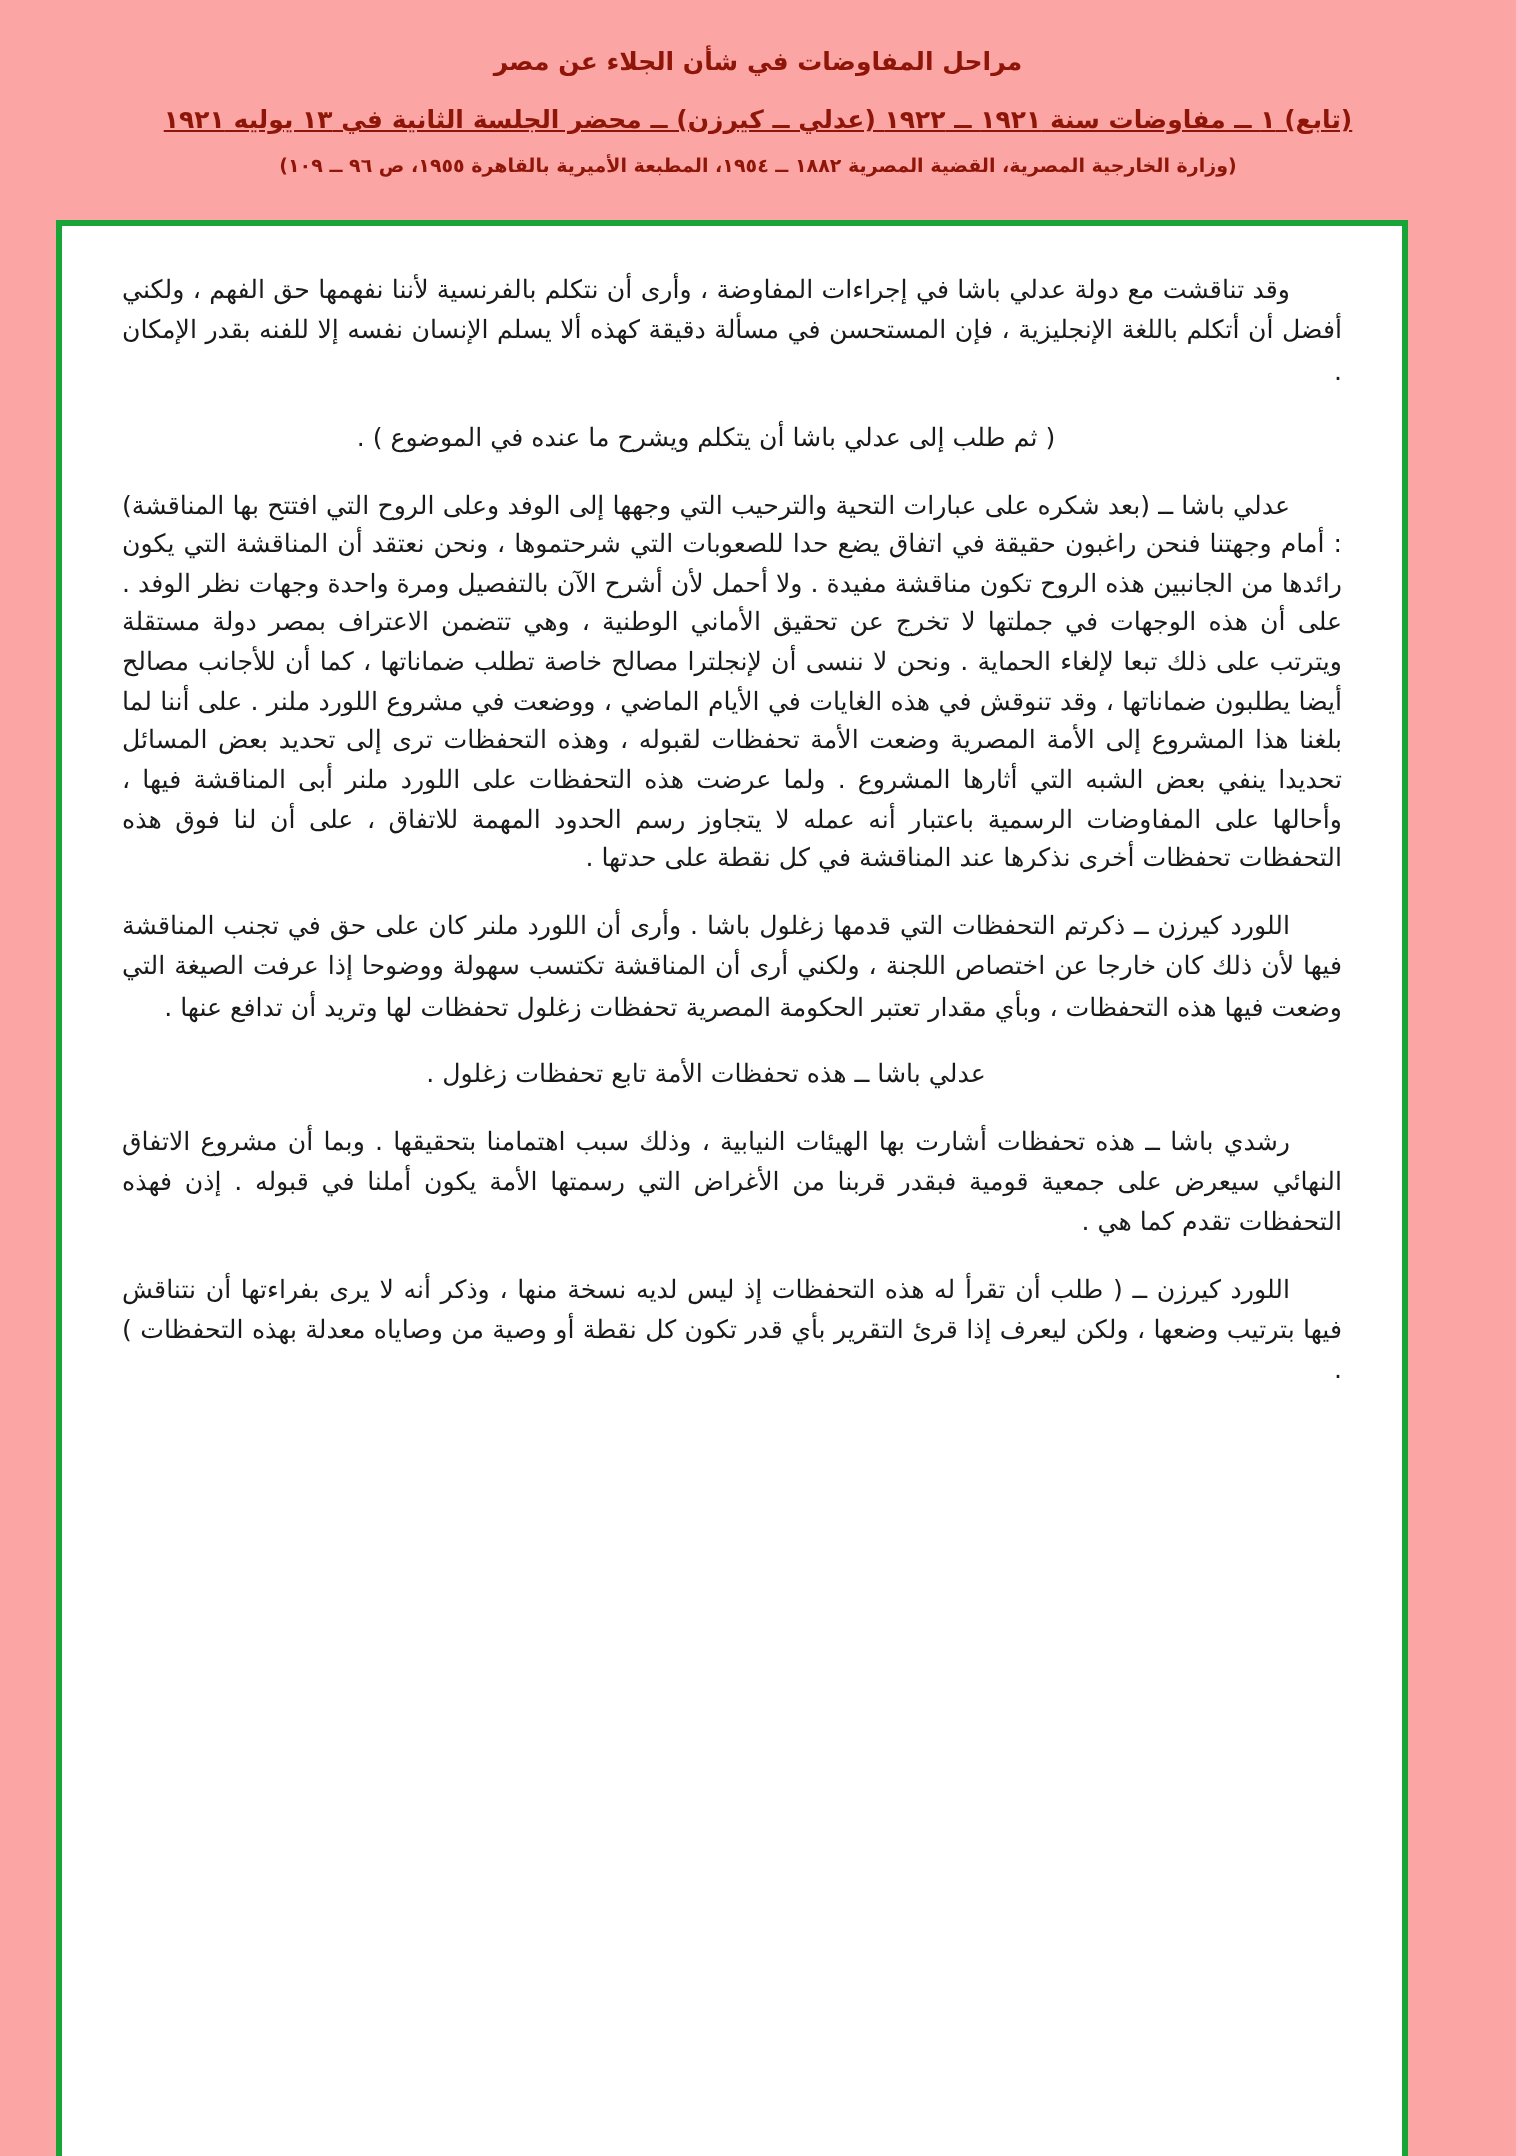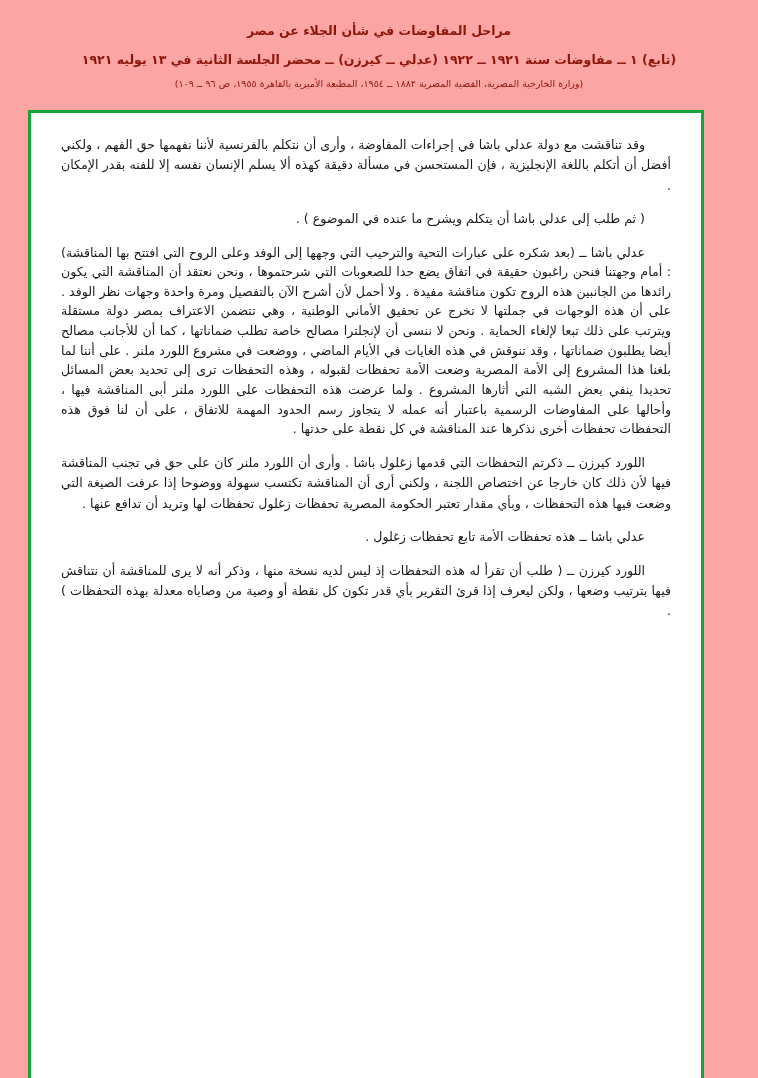--- a/index.html
+++ b/index.html
@@ -25,25 +25,26 @@
     color: #8d1608;
     letter-spacing: 0px;
     line-height: 1.5;
   }
   .hdr-sub {
     margin-top: 10px;
     font-size: 12.5px;
     font-weight: bold;
     color: #8d1608;
     line-height: 1.5;
+    text-decoration: underline;
   }
   .hdr-cite {
     margin-top: 7px;
     font-size: 9.5px;
-    font-weight: normal;
+    font-weight: bold;
     color: #8d1608;
     line-height: 1.4;
   }
   .frame {
     position: absolute;
     left: 28px;
     top: 110px;
     width: 676px;
     height: 1068px;
     border: 3px solid #18a437;
@@ -69,21 +70,21 @@
   
   .para.dense {
     line-height: 1.56;
     margin-bottom: 14px;
   }
   .sp-line {
     margin: 0 0 13px 0;
     font-size: 12.6px;
     color: #1a1a1a;
     line-height: 1.62;
-    text-align: right;
+    text-align: center;
     text-indent: 26px;
   }
 </style>
 </head>
 <body>
 
 <div class="page">
 
   <div class="header">
     <div class="hdr-title">مراحل المفاوضات في شأن الجلاء عن مصر</div>
@@ -91,17 +92,18 @@
     <div class="hdr-cite">(وزارة الخارجية المصرية، القضية المصرية ١٨٨٢ ــ ١٩٥٤، المطبعة الأميرية بالقاهرة ١٩٥٥، ص ٩٦ ــ ١٠٩)</div>
   </div>
 
   <div class="frame">
     <div class="content">
       <p class="para indent">وقد تناقشت مع دولة عدلي باشا في إجراءات المفاوضة ، وأرى أن نتكلم بالفرنسية لأننا نفهمها حق الفهم ، ولكني أفضل أن أتكلم باللغة الإنجليزية ، فإن المستحسن في مسألة دقيقة كهذه ألا يسلم الإنسان نفسه إلا للفنه بقدر الإمكان .</p>
       <p class="sp-line">( ثم طلب إلى عدلي باشا أن يتكلم ويشرح ما عنده في الموضوع ) .</p>
       <p class="para dense indent">عدلي باشا ــ (بعد شكره على عبارات التحية والترحيب التي وجهها إلى الوفد وعلى الروح التي افتتح بها المناقشة) : أمام وجهتنا فنحن راغبون حقيقة في اتفاق يضع حدا للصعوبات التي شرحتموها ، ونحن نعتقد أن المناقشة التي يكون رائدها من الجانبين هذه الروح تكون مناقشة مفيدة . ولا أحمل لأن أشرح الآن بالتفصيل ومرة واحدة وجهات نظر الوفد . على أن هذه الوجهات في جملتها لا تخرج عن تحقيق الأماني الوطنية ، وهي تتضمن الاعتراف بمصر دولة مستقلة ويترتب على ذلك تبعا لإلغاء الحماية . ونحن لا ننسى أن لإنجلترا مصالح خاصة تطلب ضماناتها ، كما أن للأجانب مصالح أيضا يطلبون ضماناتها ، وقد تنوقش في هذه الغايات في الأيام الماضي ، ووضعت في مشروع اللورد ملنر . على أننا لما بلغنا هذا المشروع إلى الأمة المصرية وضعت الأمة تحفظات لقبوله ، وهذه التحفظات ترى إلى تحديد بعض المسائل تحديدا ينفي بعض الشبه التي أثارها المشروع . ولما عرضت هذه التحفظات على اللورد ملنر أبى المناقشة فيها ، وأحالها على المفاوضات الرسمية باعتبار أنه عمله لا يتجاوز رسم الحدود المهمة للاتفاق ، على أن لنا فوق هذه التحفظات تحفظات أخرى نذكرها عند المناقشة في كل نقطة على حدتها .</p>
       <p class="para indent">اللورد كيرزن ــ ذكرتم التحفظات التي قدمها زغلول باشا . وأرى أن اللورد ملنر كان على حق في تجنب المناقشة فيها لأن ذلك كان خارجا عن اختصاص اللجنة ، ولكني أرى أن المناقشة تكتسب سهولة ووضوحا إذا عرفت الصيغة التي وضعت فيها هذه التحفظات ، وبأي مقدار تعتبر الحكومة المصرية تحفظات زغلول تحفظات لها وتريد أن تدافع عنها .</p>
       <p class="sp-line">عدلي باشا ــ هذه تحفظات الأمة تابع تحفظات زغلول .</p>
-      <p class="para indent">اللورد كيرزن ــ ( طلب أن تقرأ له هذه التحفظات إذ ليس لديه نسخة منها ، وذكر أنه لا يرى للمناقشة أن نتناقش فيها بترتيب وضعها ، ولكن ليعرف إذا قرئ التقرير بأي قدر تكون كل نقطة أو وصية من وصاياه معدلة بهذه التحفظات ) .</p>
+      <p class="para indent">رشدي باشا ــ هذه تحفظات أشارت بها الهيئات النيابية ، وذلك سبب اهتمامنا بتحقيقها . وبما أن مشروع الاتفاق النهائي سيعرض على جمعية قومية فبقدر قربنا من الأغراض التي رسمتها الأمة يكون أملنا في قبوله . إذن فهذه التحفظات تقدم كما هي .</p>
+      <p class="para indent">اللورد كيرزن ــ ( طلب أن تقرأ له هذه التحفظات إذ ليس لديه نسخة منها ، وذكر أنه لا يرى بفراءتها أن نتناقش فيها بترتيب وضعها ، ولكن ليعرف إذا قرئ التقرير بأي قدر تكون كل نقطة أو وصية من وصاياه معدلة بهذه التحفظات ) .</p>
     </div>
   </div>
 
 </div>
 
 </body></html>

